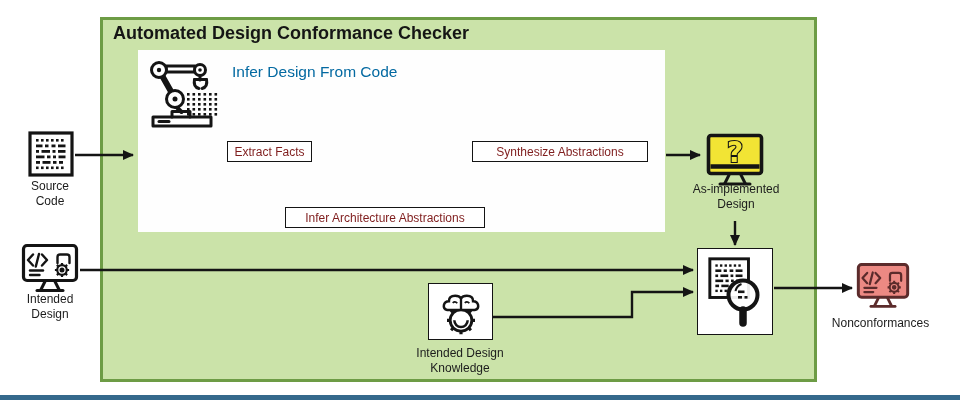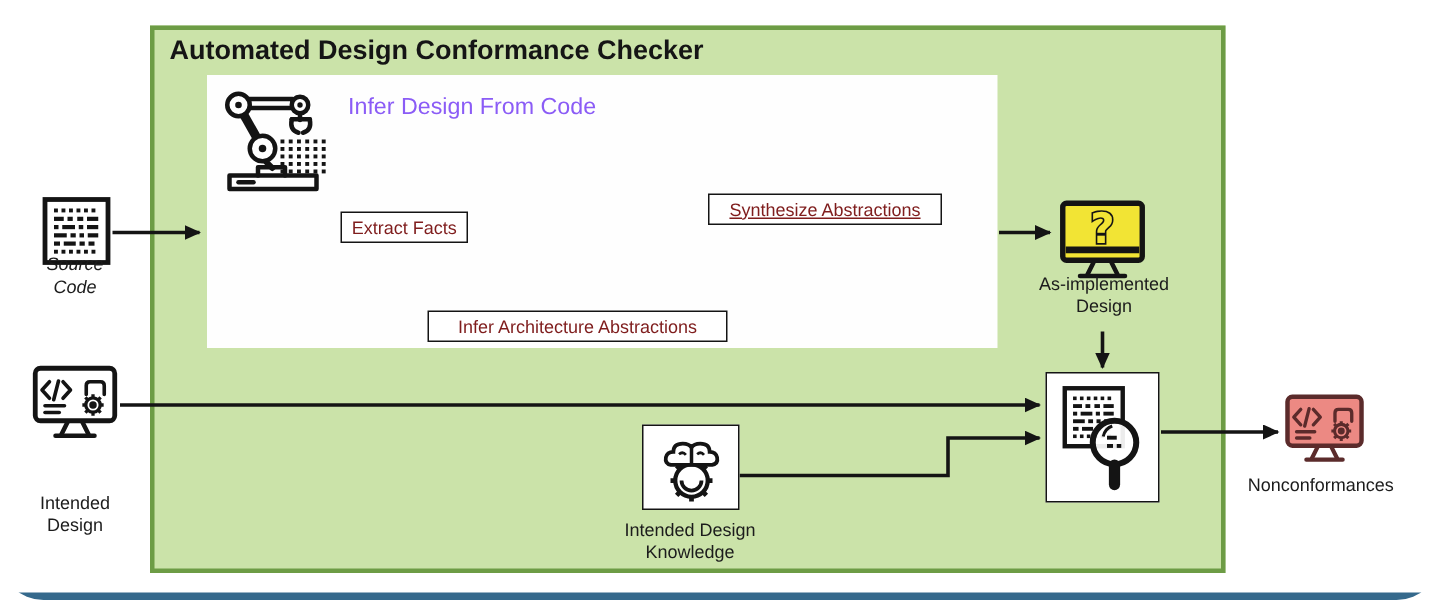--- a/index.html
+++ b/index.html
@@ -1,22 +1,22 @@
 <!DOCTYPE html>
 <html style="--container-border: #6d9c45; --container-fill: #cbe3a9; --as-implemented-fill: #f2e434; --nonconformances-fill: #ec8983; --nonconformances-stroke: #5b2b2b; --ink: #141414; --footer-bar: #35698c;"><head>
 <meta charset="utf-8">
 <style>
   html,body{margin:0;padding:0;background:#fff;}
   #canvas{position:relative;width:960px;height:400px;background:#ffffff;
-          font-family:"Liberation Sans",sans-serif;color:#141414;overflow:hidden;border-radius:29px;}
+          font-family:"Liberation Sans",sans-serif;color:#141414;overflow:hidden;}
   .abs{position:absolute;}
   .container{border:3.5px solid var(--container-border,#6d9c45);background:var(--container-fill,#cbe3a9);box-sizing:border-box;}
   .maintitle{font-weight:bold;font-size:18px;color:#151515;white-space:nowrap;}
   .panel{background:#fefefe;}
-  .panel-title{font-size:15.5px;color:#8b5cf6;white-space:nowrap;}
+  .panel-title{font-size:15.5px;color:#0369a1;white-space:nowrap;}
   .step{border:1.6px solid #141414;background:#ffffff;display:flex;align-items:center;justify-content:center;
         font-size:12px;white-space:nowrap;box-sizing:border-box;color:#7f1d1d;}
   .nodebox{border:1.6px solid #141414;background:#ffffff;display:flex;align-items:center;justify-content:center;box-sizing:border-box;}
   .lbl{font-size:12px;line-height:14.5px;text-align:center;white-space:pre-line;color:#1c1c1c;}
   .arrows{pointer-events:none;}
   .footerbar{background:var(--footer-bar,#35698c);}
 </style>
 </head>
 <body>
 
@@ -139,44 +139,44 @@
         <rect x="47.5" y="56" width="2.6" height="2.6"></rect>
         <rect x="53" y="56" width="2.6" height="2.6"></rect>
         <rect x="58.5" y="56" width="2.6" height="2.6"></rect>
         <rect x="64" y="56" width="2.6" height="2.6"></rect>
         <rect x="69.5" y="56" width="2.6" height="2.6"></rect>
     </g>
   </svg>
   <div class="abs panel-title" style="left:232px;top:63px;">Infer Design From Code</div>
 
   <div class="abs step" style="left:227px;top:141px;width:85px;height:21px;">Extract Facts</div>
-  <div class="abs step" style="left:472px;top:129px;width:156px;height:21px;text-decoration:underline;">Synthesize Abstractions</div>
+  <div class="abs step" style="left:472px;top:141px;width:176px;height:21px;">Synthesize Abstractions</div>
   <div class="abs step" style="left:285px;top:173px;width:200px;height:21px;margin-top:34px;">Infer Architecture Abstractions</div>
 
   <svg class="abs arrows" style="left:0;top:0;" width="960" height="400" viewBox="0 0 960 400">
     <g fill="none" stroke="#141414" stroke-width="2.4">
       <path d="M75,155 L133,155" marker-end="url(#ah)"></path>
       <path d="M666,155 L700,155" marker-end="url(#ah)"></path>
       <path d="M735,221 L735,245" marker-end="url(#ah)"></path>
       <path d="M80,270 L693,270" marker-end="url(#ah)"></path>
       <path d="M493,317 H632 V292 H693" marker-end="url(#ah)"></path>
       <path d="M774,288 L852,288" marker-end="url(#ah)"></path>
     </g>
   </svg>
 
   <svg class="abs" style="left:28px;top:131px;" width="46" height="46" viewBox="0 0 46 46">
       <use href="#card"></use>
     </svg>
-  <div class="abs lbl" style="left:5px;top:169px;width:90px;font-style:italic;">Source
+  <div class="abs lbl" style="left:5px;top:179px;width:90px;">Source
 Code</div>
 
   <svg class="abs" style="left:21px;top:243px;--mon-fill:#ffffff;--mon-stroke:#141414;" width="58" height="50" viewBox="0 0 58 50">
       <use href="#monitor"></use>
     </svg>
-  <div class="abs lbl" style="left:5px;top:292px;width:90px;margin-top:36px;">Intended
+  <div class="abs lbl" style="left:5px;top:292px;width:90px;">Intended
 Design</div>
 
   <svg class="abs" style="left:706px;top:133px;" width="58" height="56" viewBox="0 0 58 56">
     <rect x="2.5" y="2.5" width="53" height="38" rx="2.5" fill="var(--as-implemented-fill,#f2e434)" stroke="#141414" stroke-width="3.6"></rect>
     <path d="M4.5,33.5 h49" stroke="#141414" stroke-width="4.5"></path>
     <text x="29" y="29" text-anchor="middle" font-family="'DejaVu Sans',sans-serif" font-size="28" font-weight="bold" fill="var(--as-implemented-fill,#f2e434)" stroke="#141414" stroke-width="2.2" paint-order="stroke">?</text>
     <g fill="none" stroke="#141414" stroke-width="3" stroke-linecap="round">
       <path d="M23,42 l-4,8"></path>
         <path d="M35,42 l4,8"></path>
         <path d="M14,51 h30"></path>

